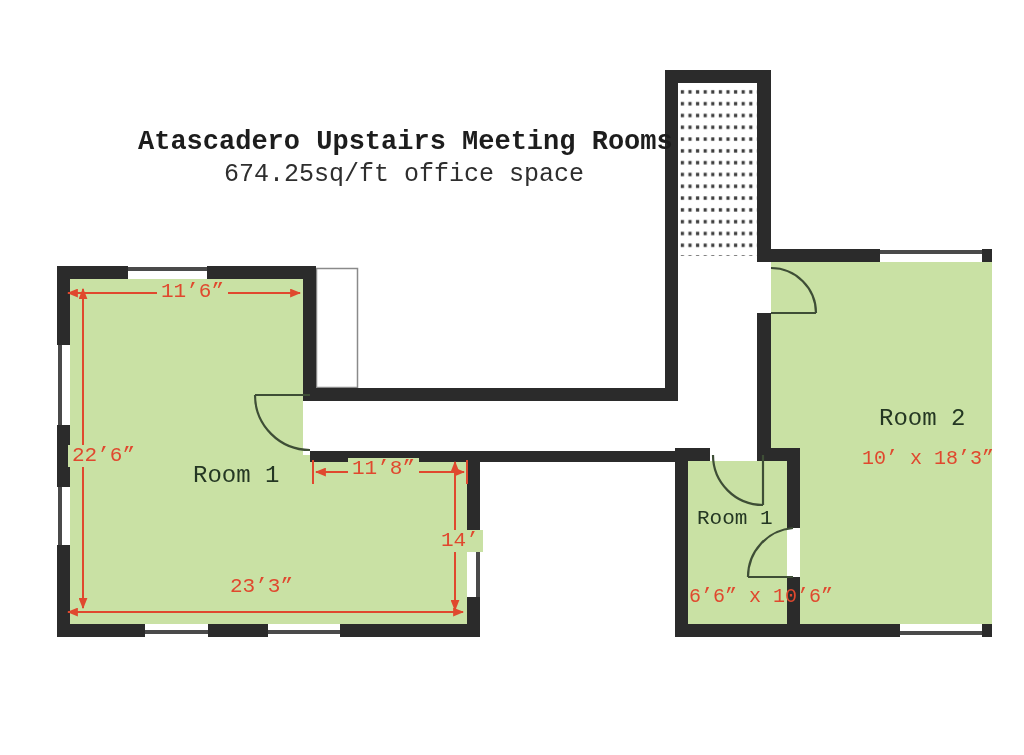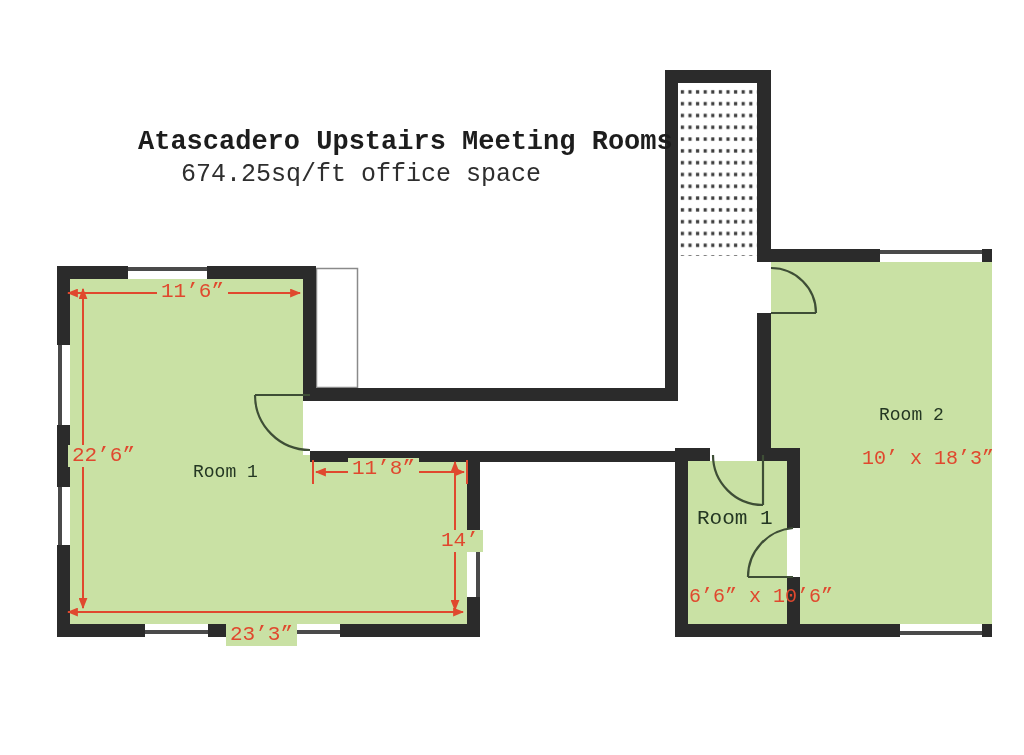--- a/index.html
+++ b/index.html
@@ -3,22 +3,22 @@
 <meta charset="utf-8">
 <style>
   html,body { margin:0; padding:0; background:#ffffff; }
   .canvas {
     position:relative; width:992px; height:755px; background:#ffffff;
     font-family:Liberation Mono, monospace; overflow:hidden;
   }
   .canvas svg { position:absolute; left:0; top:0; }
   .lbl { position:absolute; white-space:nowrap; line-height:1.05;text-align:center; }
   .title { font-size:27px; font-weight:bold; color:#1d1d1d; text-align:center; width:446px; }
-  .subtitle { font-size:25px; color:#2e2e2e; text-align:center; width:446px; }
-  .room-name { font-size:18px; color:#243723; }
+  .subtitle { font-size:25px; color:#2e2e2e; text-align:right; width:446px; }
+  .room-name { font-size:24px; color:#243723; }
   .room-name.small { font-size:21px; }
   .dim { font-size:21px; color:#e0482e; }
   .dim.on-line { background:#c9e1a4; padding:0 4px; }
   .dim.size-label { font-size:20px; }
 </style>
 </head>
 <body>
 
 <div class="canvas">
 
@@ -123,19 +123,19 @@
 
   <div class="lbl title" style="left:138px; top:128px;">Atascadero Upstairs Meeting Rooms</div>
   <div class="lbl subtitle" style="left:138px; top:162px;">674.25sq/ft office space</div>
 
   <div class="lbl room-name" style="left:193px; top:463px;">Room 1</div>
   <div class="lbl room-name" style="left:879px; top:406px;">Room 2</div>
   <div class="lbl room-name small" style="left:697px; top:508px;">Room 1</div>
 
   <div class="lbl dim on-line" style="left:157px; top:281px;">11’6”</div>
   <div class="lbl dim on-line" style="left:68px; top:445px;">22’6”</div>
-  <div class="lbl dim on-line" style="left:226px; top:624px;">23’3”</div>
+  <div class="lbl dim on-line" style="left:226px; top:576px;">23’3”</div>
   <div class="lbl dim on-line" style="left:348px; top:458px;">11’8”</div>
   <div class="lbl dim on-line" style="left:437px; top:514px;margin-top:16px;">14’</div>
   <div class="lbl dim size-label" style="left:862px; top:448px;">10’ x 18’3”</div>
   <div class="lbl dim size-label" style="left:689px; top:586px;">6’6” x 10’6”</div>
 
 </div>
 
 </body></html>

